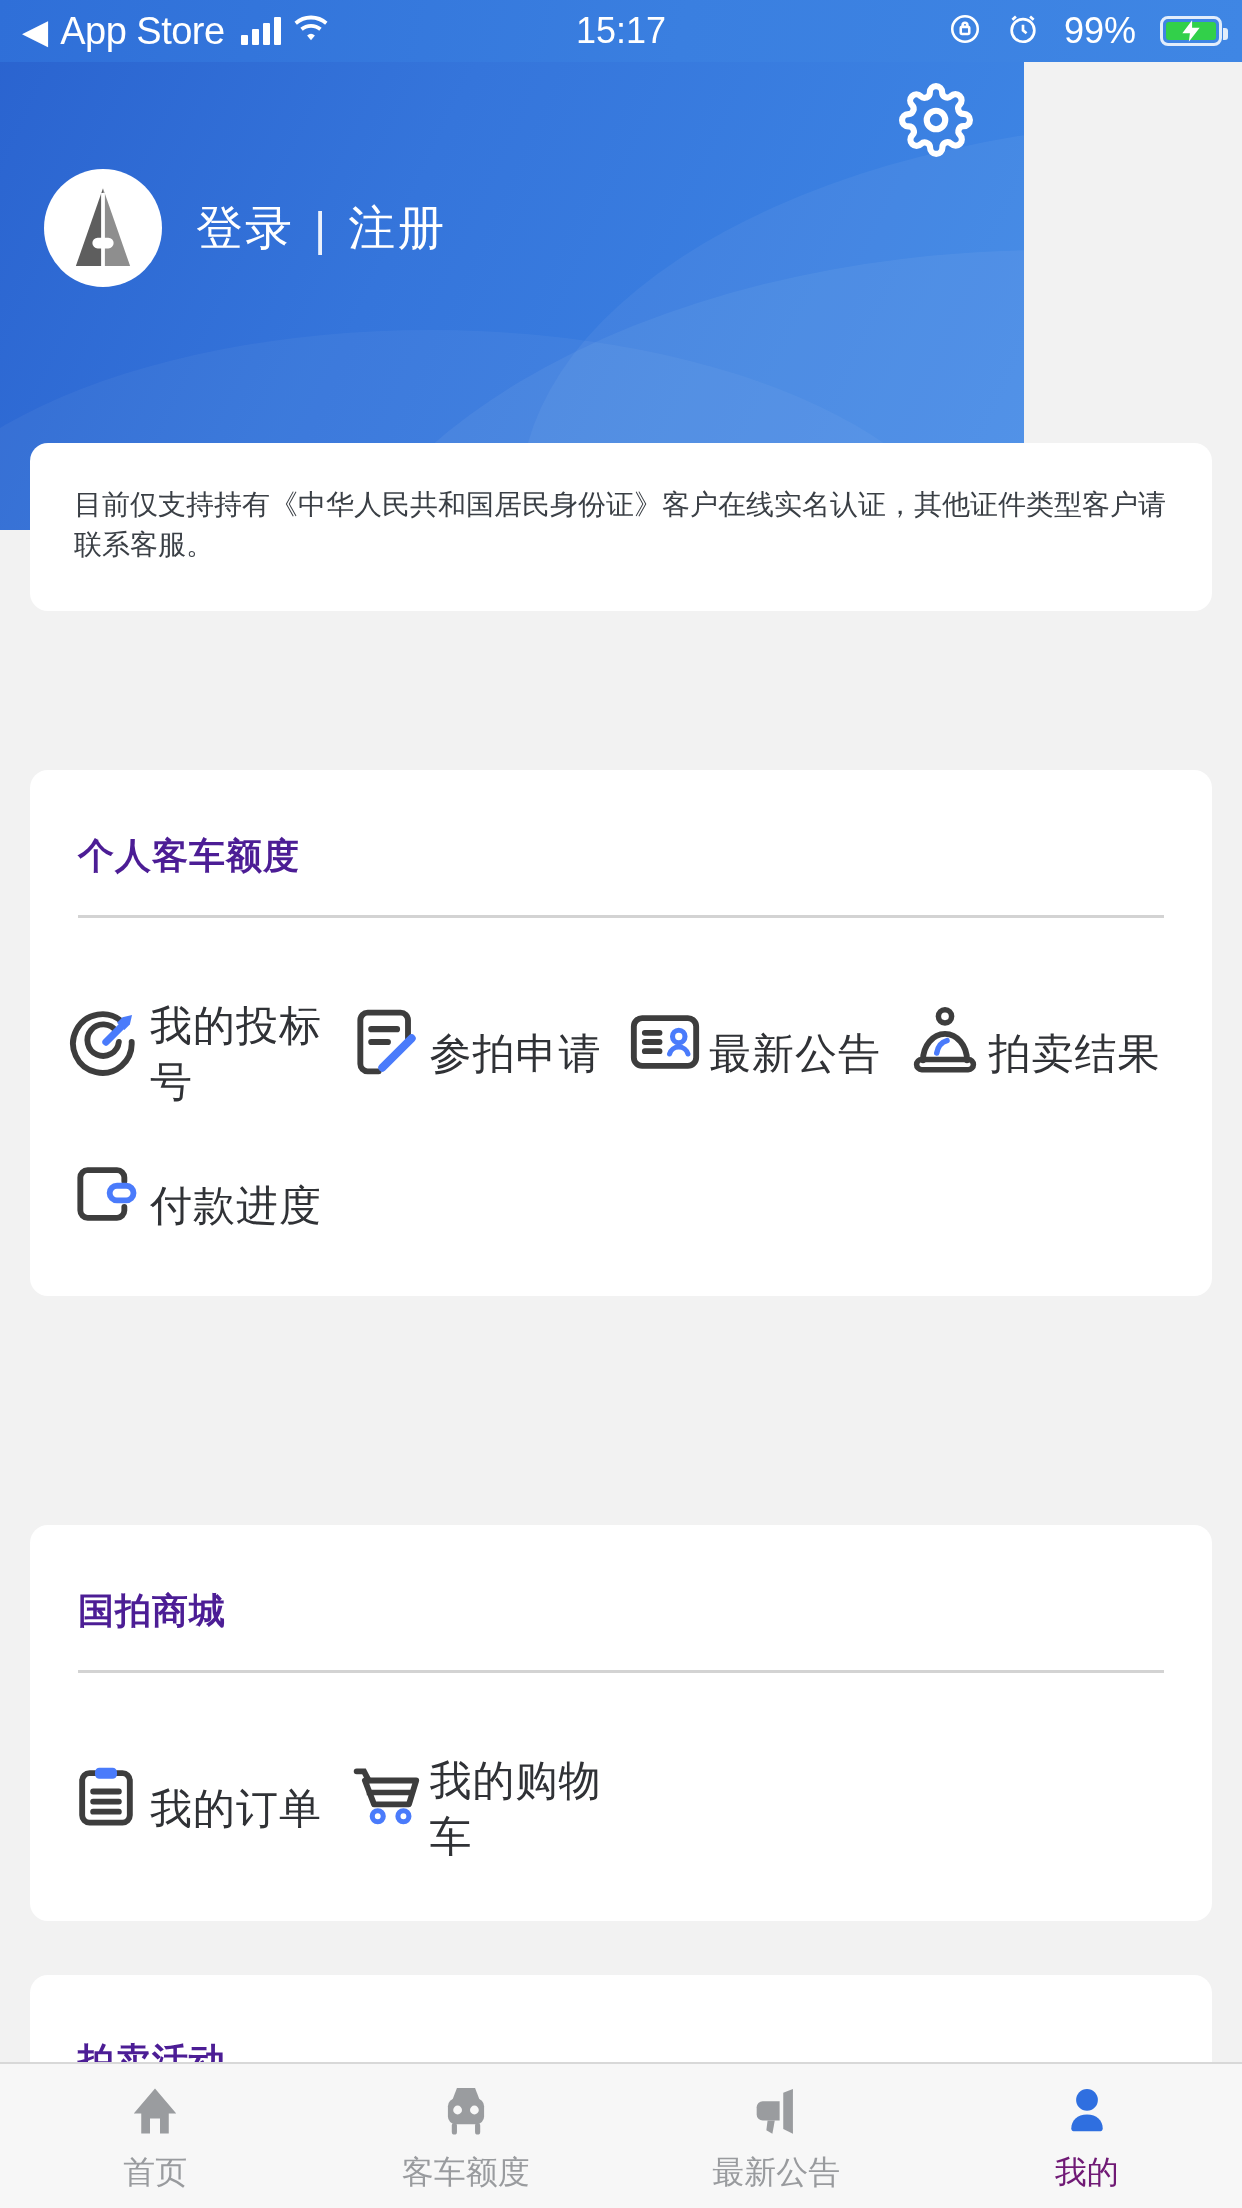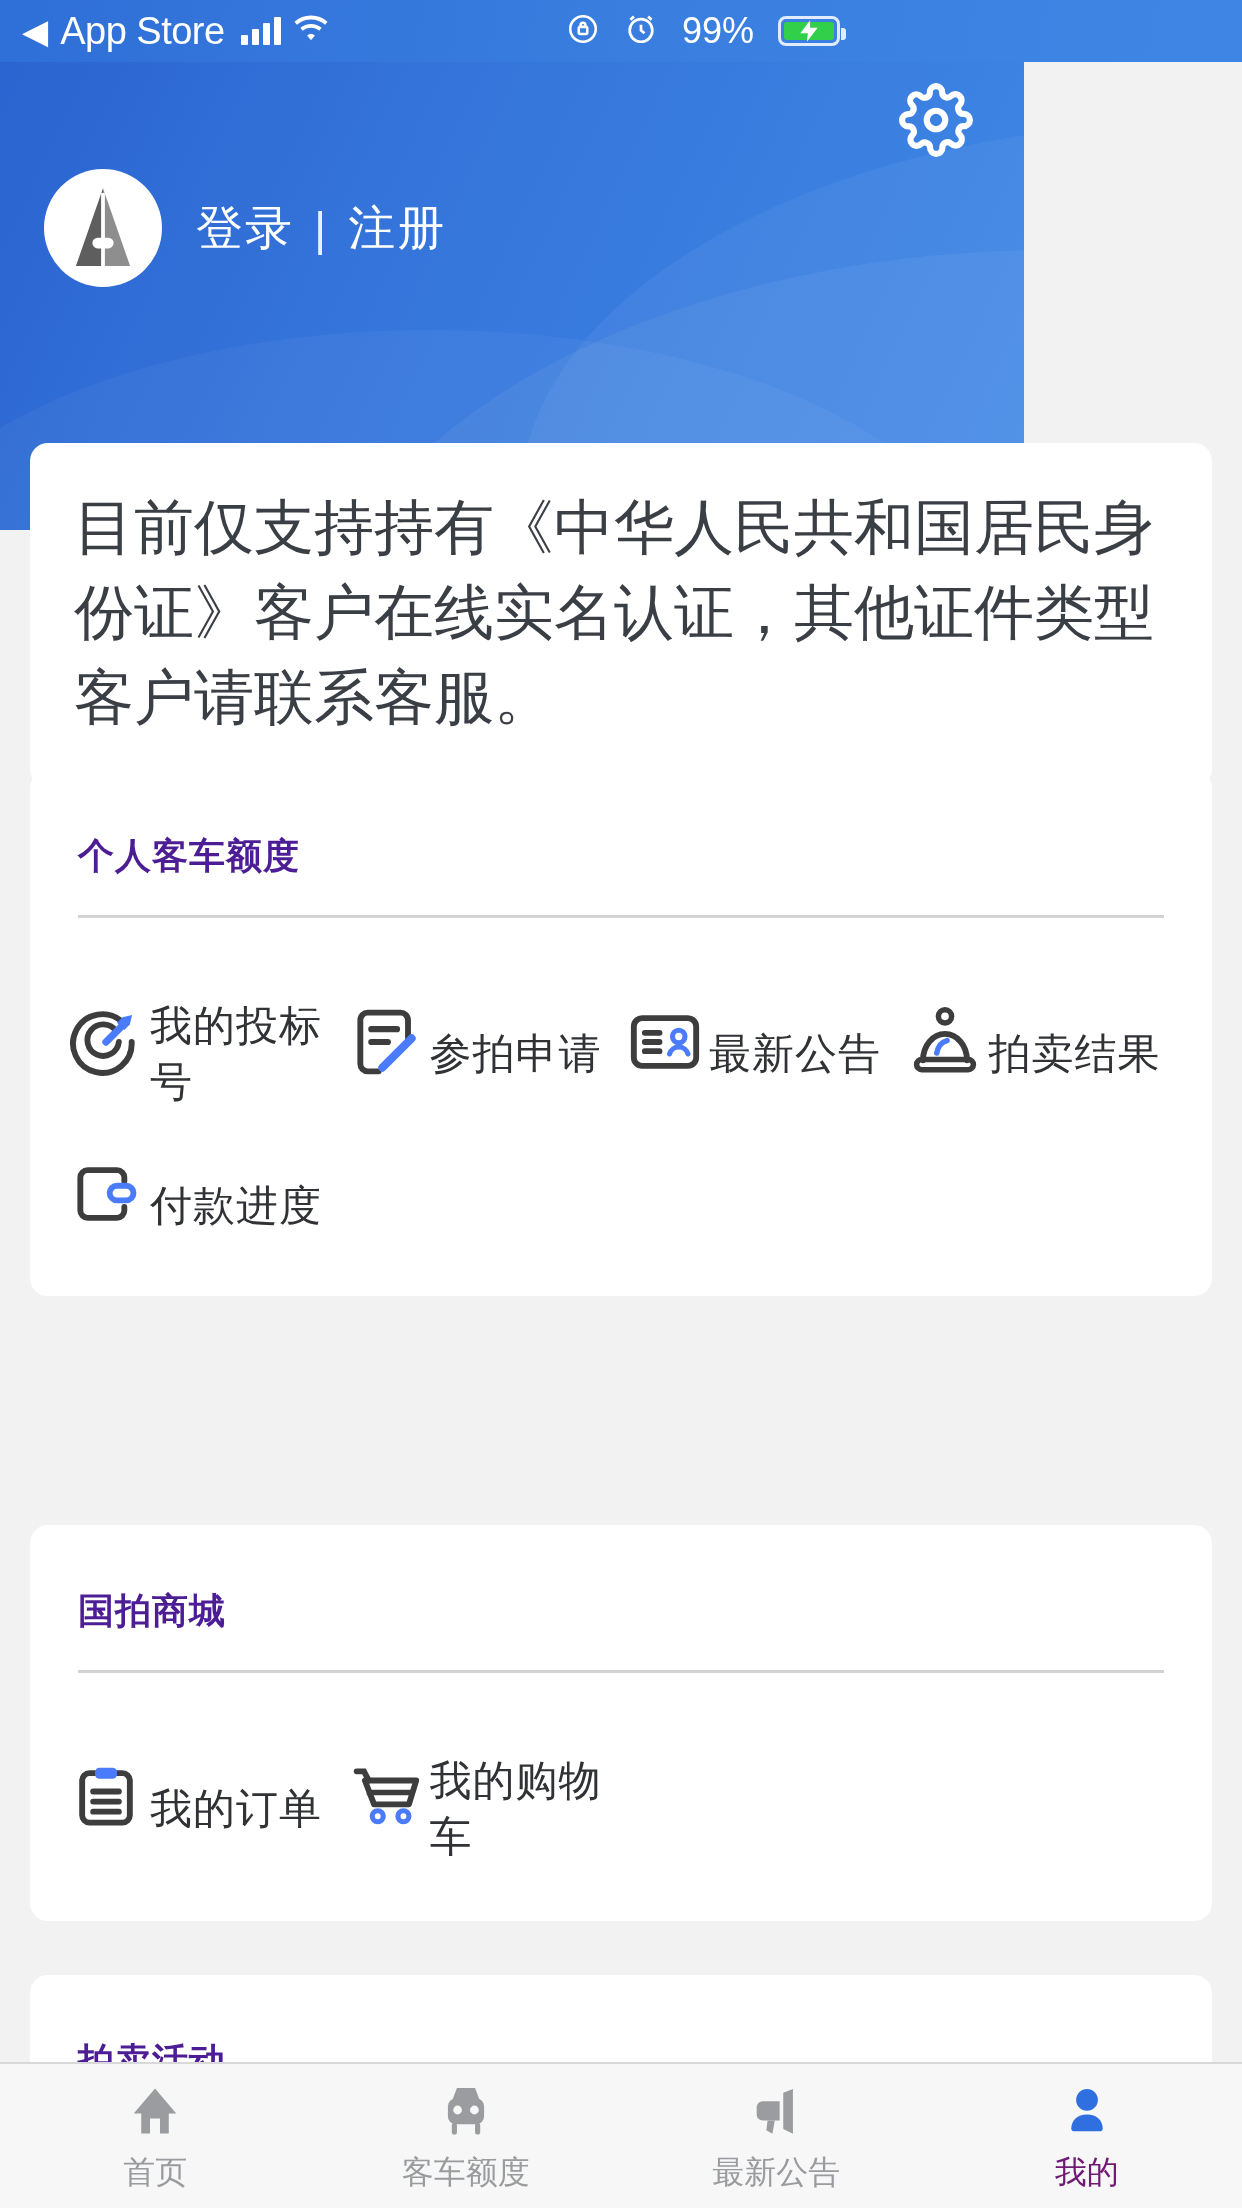--- a/index.html
+++ b/index.html
@@ -80,21 +80,21 @@
   .chev-right {
     margin-left: auto; color: #fff; font-size: 58px; font-weight: 300;
     line-height: 1; opacity: .95; padding-right: 6px;
   }
   .card {
     position: absolute; left: 30px; width: 1182px; background: #fff;
     border-radius: 18px;
   }
   .notice { top: 443px; padding: 42px 44px 46px; }
   .notice p {
-    font-size: 60px; line-height: 1.42; color: #3a3f45; letter-spacing: 0px;
+    font-size: 28px; line-height: 1.42; color: #3a3f45; letter-spacing: 0px;
   }
   .section-title {
     font-size: 36px; font-weight: 700; color: #4c1d95; letter-spacing: 1px; margin-top: 12px;
   }
   .divider { height: 3px; background: #d3d3d3; margin: 34px 0 0 0; }
   .sec1 { top: 770px; padding: 50px 32px 46px; }
   .sec2 { top: 1525px; padding: 50px 32px 46px; }
   .sec3 { top: 1975px; padding: 50px 32px 46px; height: 200px; overflow: hidden; }
   .sec-head { padding: 0 16px; }
 
@@ -171,20 +171,21 @@
           <i></i>
       </span>
       <span>
         <svg width="40" height="30" viewBox="0 0 24 20" fill="#ffffff">
           <path d="M12 17.5l-2.6-3.2a4.1 4.1 0 0 1 5.2 0L12 17.5z"></path>
           <path d="M12 9.2c2.1 0 4 .75 5.5 2l1.6-2a11 11 0 0 0-14.2 0l1.6 2c1.5-1.25 3.4-2 5.5-2z"></path>
           <path d="M12 3.6c3.6 0 6.9 1.3 9.4 3.5l1.6-2A16.4 16.4 0 0 0 12 1 16.4 16.4 0 0 0 1 5.1l1.6 2A14.3 14.3 0 0 1 12 3.6z"></path>
         </svg>
       </span>
     </div>
+    <div class="sb-center">15:17</div>
     <div class="sb-right">
       <span>
         <svg width="34" height="34" viewBox="0 0 24 24" fill="none" stroke="#ffffff" stroke-width="1.8">
           <circle cx="12" cy="12" r="9"></circle>
           <rect x="9" y="10.5" width="6" height="5" rx="1"></rect>
           <path d="M10.3 10.5V9.3a1.7 1.7 0 0 1 3.4 0v1.2"></path>
         </svg>
       </span>
       <span>
         <svg width="34" height="34" viewBox="0 0 24 24" fill="none" stroke="#ffffff" stroke-width="1.9">

